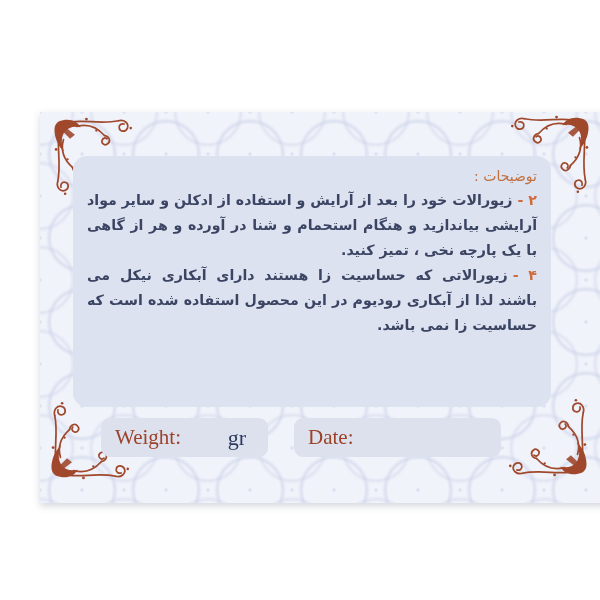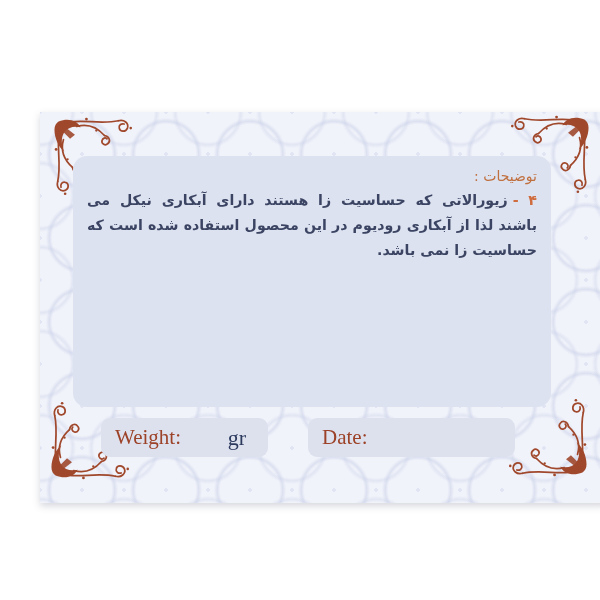--- a/index.html
+++ b/index.html
@@ -39,21 +39,21 @@
     text-align:right;font-weight:400;
   }
   .note{
     color:var(--body_text);font-size:14.2px;line-height:25px;font-weight:700;
     text-align:justify;text-align-last:right;direction:rtl;
   }
   .note .num{color:var(--number_orange);margin-left:5px;font-weight:700;}
 
   .fields{
     position:absolute;left:61px;top:306px;width:460px;height:39px;
-    display:flex;direction:ltr;gap:40px;align-items:center;
+    display:flex;direction:ltr;gap:26px;align-items:center;
   }
   .field{
     background:var(--box_bg);border-radius:9px;height:39px;
     display:flex;align-items:center;padding:0 14px;
     font-family:"Liberation Serif","DejaVu Serif",serif;
   }
   .field-weight{width:167px;}
   .field-date{width:207px;}
   .field .label{color:var(--label_red);font-size:21px;}
   .field .value{flex:1;}
@@ -93,20 +93,21 @@
   <svg class="orn orn-bl" viewBox="0 0 100 100" aria-hidden="true">
       <use href="#flourish"></use>
     </svg>
   <svg class="orn orn-br" viewBox="0 0 100 100" aria-hidden="true">
       <use href="#flourish"></use>
     </svg>
 
   <div class="panel">
     <div class="panel-title">توضیحات :</div>
 
+    <p class="note"><span class="num">۲ -</span><span>زیورالات خود را بعد از آرایش و استفاده از ادکلن و سایر مواد آرایشی بیاندازید و هنگام استحمام و شنا در آورده و هر از گاهی با یک پارچه نخی ، تمیز کنید.</span></p>
     <p class="note"><span class="num">۴ -</span><span>زیورالاتی که حساسیت زا هستند دارای آبکاری نیکل می باشند لذا از آبکاری رودیوم در این محصول استفاده شده است که حساسیت زا نمی باشد.</span></p>
   </div>
 
   <div class="fields">
     <div class="field field-weight">
       <span class="label">Weight:</span>
       <span class="value"></span>
       <span class="unit">gr</span>
     </div>
     <div class="field field-date">

